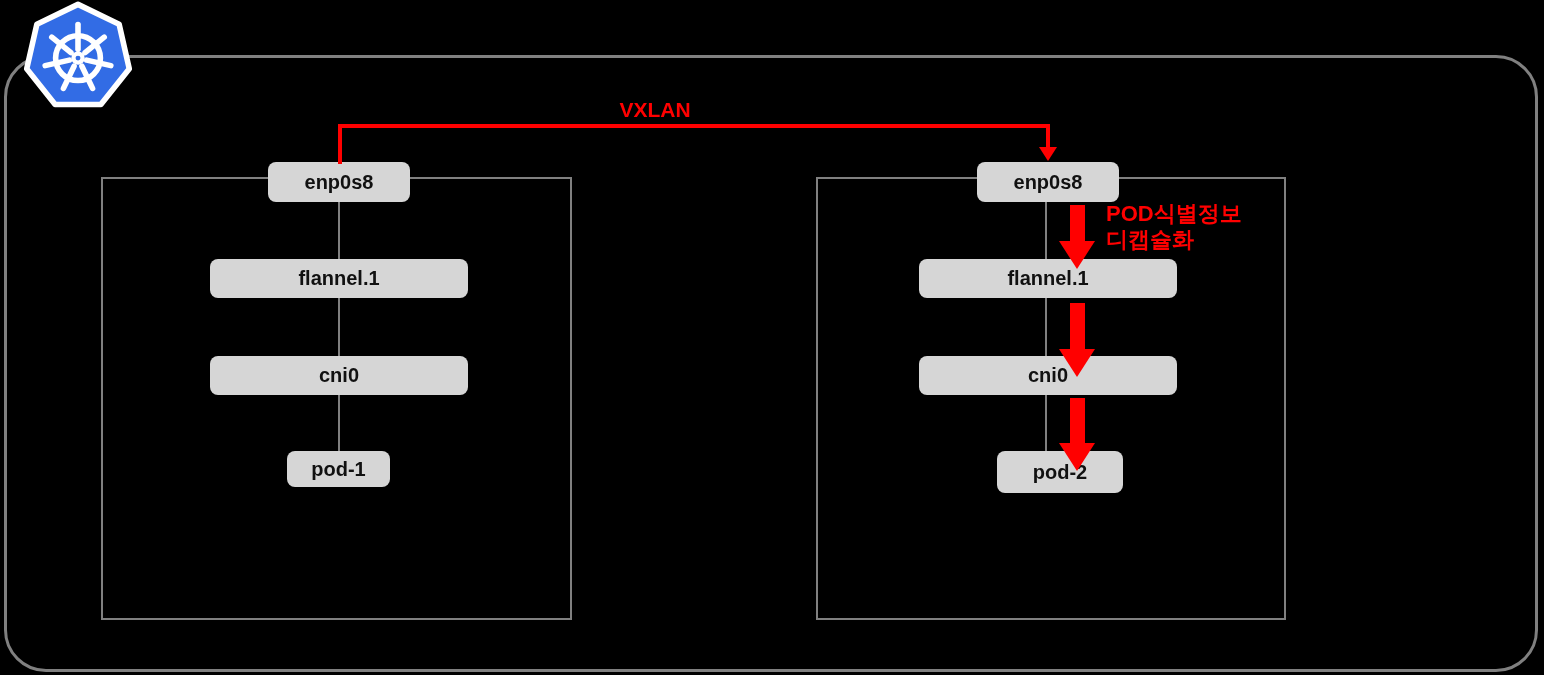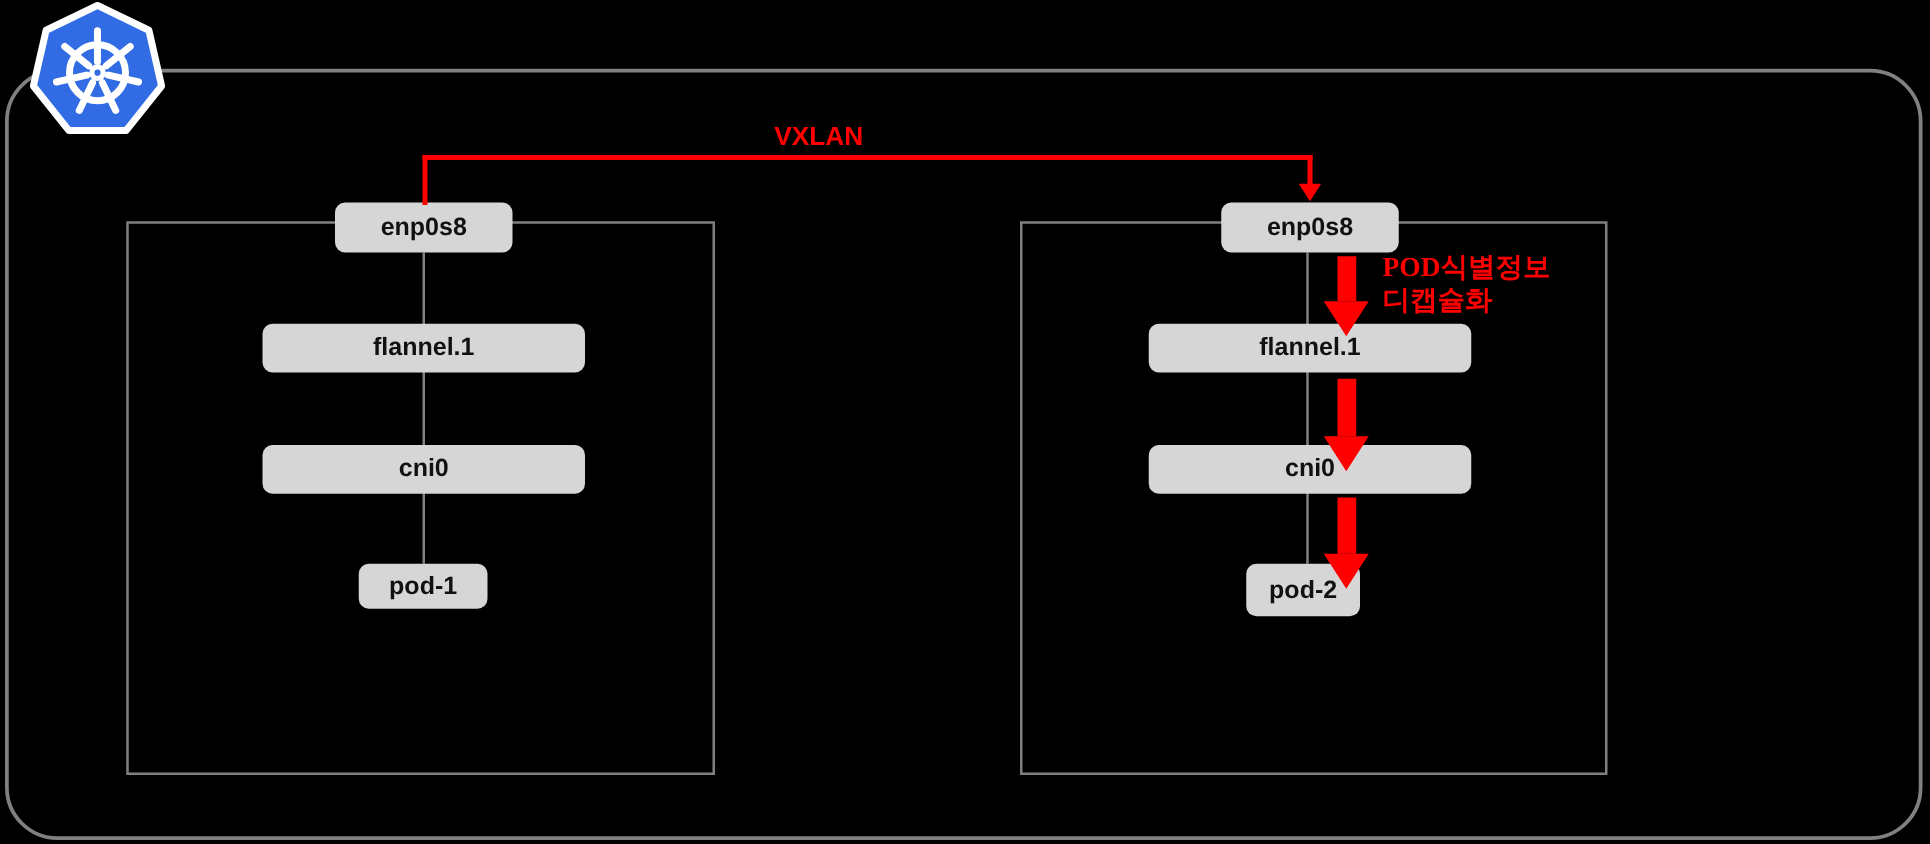--- a/index.html
+++ b/index.html
@@ -78,21 +78,20 @@
     margin-top: 20px;
   }
   .decap-label {
     left: 1106px; top: 201px;
     color: var(--red);
     font-weight: bold;
     font-size: 22px;
     line-height: 26px;
     z-index: 3;
     white-space: nowrap;
-    font-family: Liberation Serif, serif;
   }
 
   .k8s-logo { left: 22px; top: 0px; width: 112px; height: 114px; z-index: 4; }
 </style>
 </head>
 <body>
 
 <div class="abs outer-frame"></div>
 
 <svg class="abs k8s-logo" viewBox="0 0 100 100" aria-hidden="true">
@@ -123,21 +122,21 @@
 <div class="abs ifbox" style="left:268px; top:162px; width:142px; height:40px;">enp0s8</div>
 <div class="abs ifbox" style="left:210px; top:259px; width:258px; height:39px;">flannel.1</div>
 <div class="abs ifbox" style="left:210px; top:356px; width:258px; height:39px;">cni0</div>
 <div class="abs ifbox" style="left:287px; top:451px; width:103px; height:36px;">pod-1</div>
 
 <div class="abs node-rect node-right"></div>
 <div class="abs vline" style="left:1045px; top:202px; height:249px;"></div>
 <div class="abs ifbox" style="left:977px; top:162px; width:142px; height:40px;">enp0s8</div>
 <div class="abs ifbox" style="left:919px; top:259px; width:258px; height:39px;">flannel.1</div>
 <div class="abs ifbox" style="left:919px; top:356px; width:258px; height:39px;">cni0</div>
-<div class="abs ifbox" style="left:997px; top:451px; width:91px; height:42px;">pod-2</div>
+<div class="abs ifbox" style="left:997px; top:451px; width:126px; height:42px;">pod-2</div>
 
 <div class="abs red-shaft" style="left:1070px; top:205px; height:36px;"></div>
 <div class="abs red-head-big" style="left:1059px; top:241px;"></div>
 
 <div class="abs red-shaft" style="left:1070px; top:303px; height:46px;"></div>
 <div class="abs red-head-big" style="left:1059px; top:349px;"></div>
 
 <div class="abs red-shaft" style="left:1070px; top:398px; height:45px;"></div>
 <div class="abs red-head-big" style="left:1059px; top:443px;"></div>
 

